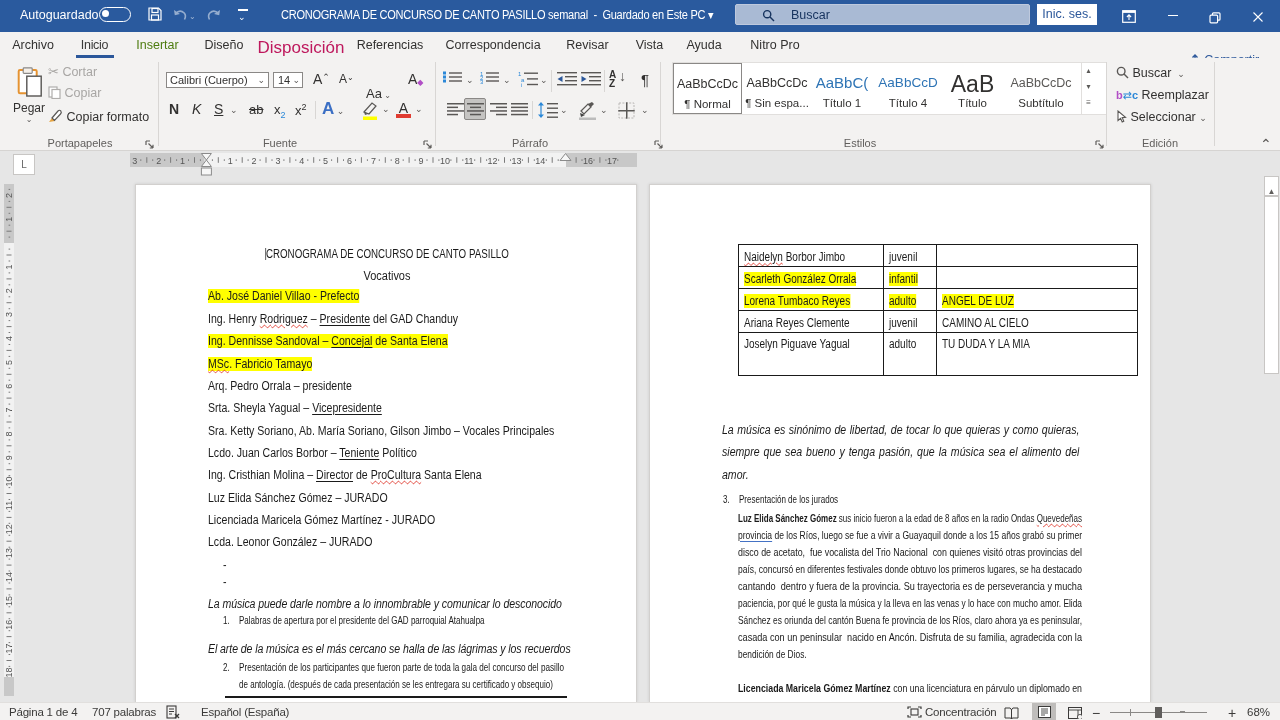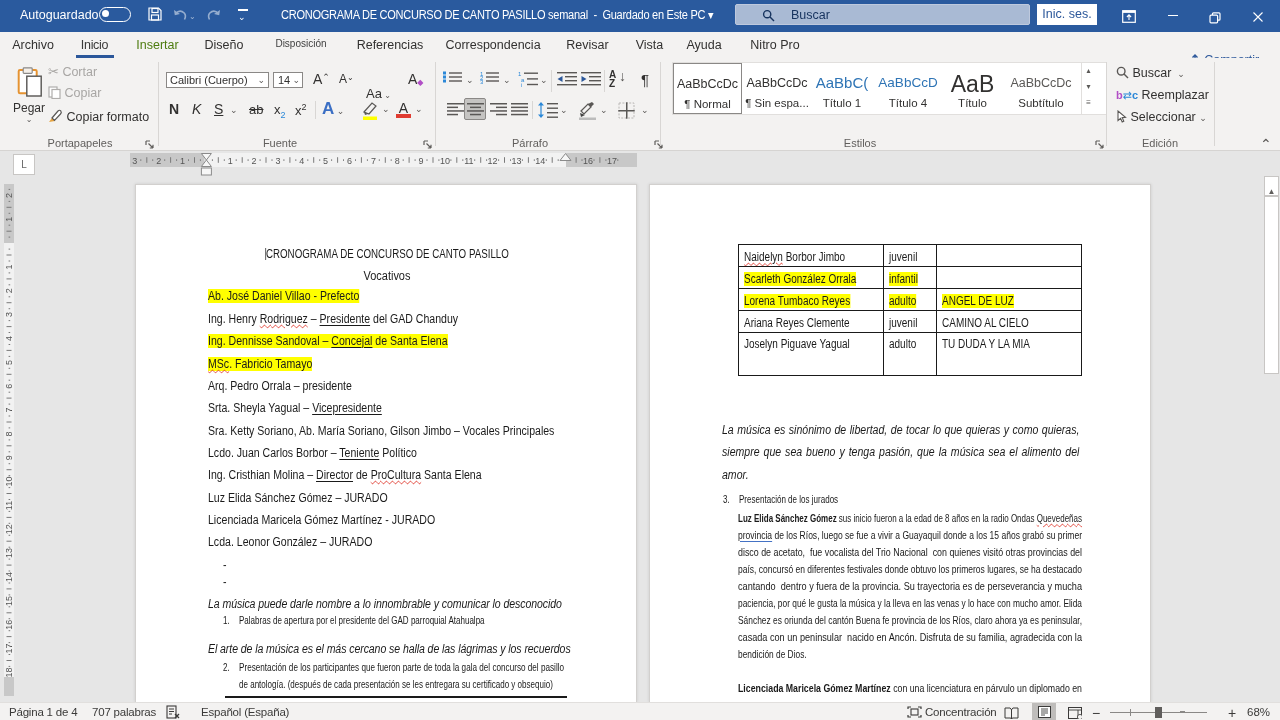--- a/index.html
+++ b/index.html
@@ -8,21 +8,21 @@
 #ribbon { position:absolute; left:0; top:58px; width:1280px; height:93px; background:#f3f2f1; border-bottom:1px solid #d6d4d2; }
 #docarea { position:absolute; left:0; top:151px; width:1280px; height:551px; background:#e6e6e6; overflow:hidden; }
 .page { position:absolute; width:502px; background:#fff; border:1px solid #d2d0ce; border-bottom:none; box-shadow:0 0 3px rgba(0,0,0,0.12); }
 .bl { position:absolute; white-space:nowrap; font-size:12.5px; color:#1a1a1a; transform:scaleX(0.845); transform-origin:0 50%; line-height:16px; }
 .sl { position:absolute; white-space:nowrap; font-size:10.3px; color:#1a1a1a; transform:scaleX(0.78); transform-origin:0 50%; line-height:13px; }
 .just { white-space:normal; text-align:justify; text-align-last:justify; height:16px; overflow:hidden; }
 .u { text-decoration:underline; text-underline-offset:2px; }
 .ub { text-decoration:underline; text-decoration-color:#4472c4; text-underline-offset:2px; }
 .sq { text-decoration:underline wavy #e03c31 1px; text-underline-offset:1px; }
 .caret { display:inline-block; width:1px; height:12px; background:#333; vertical-align:-2px; }
-.dtable { position:absolute; border-collapse:collapse; table-layout:fixed; width:344px; }
+.dtable { position:absolute; border-collapse:collapse; table-layout:fixed; width:400px; }
 .dtable td { border:1px solid #1a1a1a; vertical-align:top; height:22.05px; padding:1.5px 0 0 5px; overflow:hidden; }
 .dtable tr:last-child td { height:42.5px; padding-top:0.5px; }
 .cs { display:inline-block; white-space:nowrap; font-size:12.5px; color:#1a1a1a; transform:scaleX(0.8); transform-origin:0 50%; line-height:16px; }
 #statusbar { position:absolute; left:0; top:702px; width:1280px; height:18px; background:#f3f2f1; border-top:1px solid #e1dfdd; }
 </style></head>
 <body>
 <div id="app">
 <div id="titlebar">
       <div style="position:absolute;left:20px;top:8px;color:#fff;font-size:12.5px;">Autoguardado</div>
       <div style="position:absolute;left:99px;top:7px;width:32px;height:15px;border:1.5px solid #fff;border-radius:9px;">
@@ -65,21 +65,21 @@
       <div style="position:absolute;left:1252px;top:9px;"><svg width="12" height="12" viewBox="0 0 12 12">
           <path d="M1.5 1.5 L10.5 10.5 M10.5 1.5 L1.5 10.5" stroke="#fff" stroke-width="1.1"></path>
         </svg></div>
     </div>
 <div id="tabrow">
       <div style="position:absolute;left:33px;top:6px;transform:translateX(-50%);font-size:12.5px;color:#323130;">Archivo</div>
       <div style="position:absolute;left:94.5px;top:6px;transform:translateX(-50%);font-size:12.5px;color:#3b3a39;letter-spacing:-0.3px;">Inicio</div>
       <div style="position:absolute;left:75.5px;top:23px;width:38px;height:3px;background:#2b579a;"></div>
       <div style="position:absolute;left:157.5px;top:6px;transform:translateX(-50%);font-size:12.5px;color:#4d7c0f;">Insertar</div>
       <div style="position:absolute;left:224px;top:6px;transform:translateX(-50%);font-size:12.5px;color:#323130;">Diseño</div>
-      <div style="position:absolute;left:301px;top:6px;transform:translateX(-50%);font-size:10px;color:#404040;">Disposición</div>
+      <div style="position:absolute;left:301px;top:6px;transform:translateX(-50%);font-size:17px;color:#be185d;">Disposición</div>
       <div style="position:absolute;left:390px;top:6px;transform:translateX(-50%);font-size:12.5px;color:#323130;">Referencias</div>
       <div style="position:absolute;left:493px;top:6px;transform:translateX(-50%);font-size:12.5px;color:#323130;">Correspondencia</div>
       <div style="position:absolute;left:587.5px;top:6px;transform:translateX(-50%);font-size:12.5px;color:#323130;">Revisar</div>
       <div style="position:absolute;left:649.5px;top:6px;transform:translateX(-50%);font-size:12.5px;color:#323130;">Vista</div>
       <div style="position:absolute;left:704px;top:6px;transform:translateX(-50%);font-size:12.5px;color:#323130;">Ayuda</div>
       <div style="position:absolute;left:775px;top:6px;transform:translateX(-50%);font-size:12.5px;color:#323130;">Nitro Pro</div>
       <div style="position:absolute;left:1186px;top:21px;width:76px;height:19px;text-align:center;color:#2b579a;font-size:12.5px;"><svg width="12" height="12" viewBox="0 0 12 12" style="vertical-align:-2px;">
           <path d="M6 1 L6 7 M3.5 3.5 L6 1 L8.5 3.5" fill="none" stroke="#2b579a" stroke-width="1.3"></path>
           <path d="M2 6 v4 h8 v-4" fill="none" stroke="#2b579a" stroke-width="1.3"></path>
         </svg> Compartir</div>

